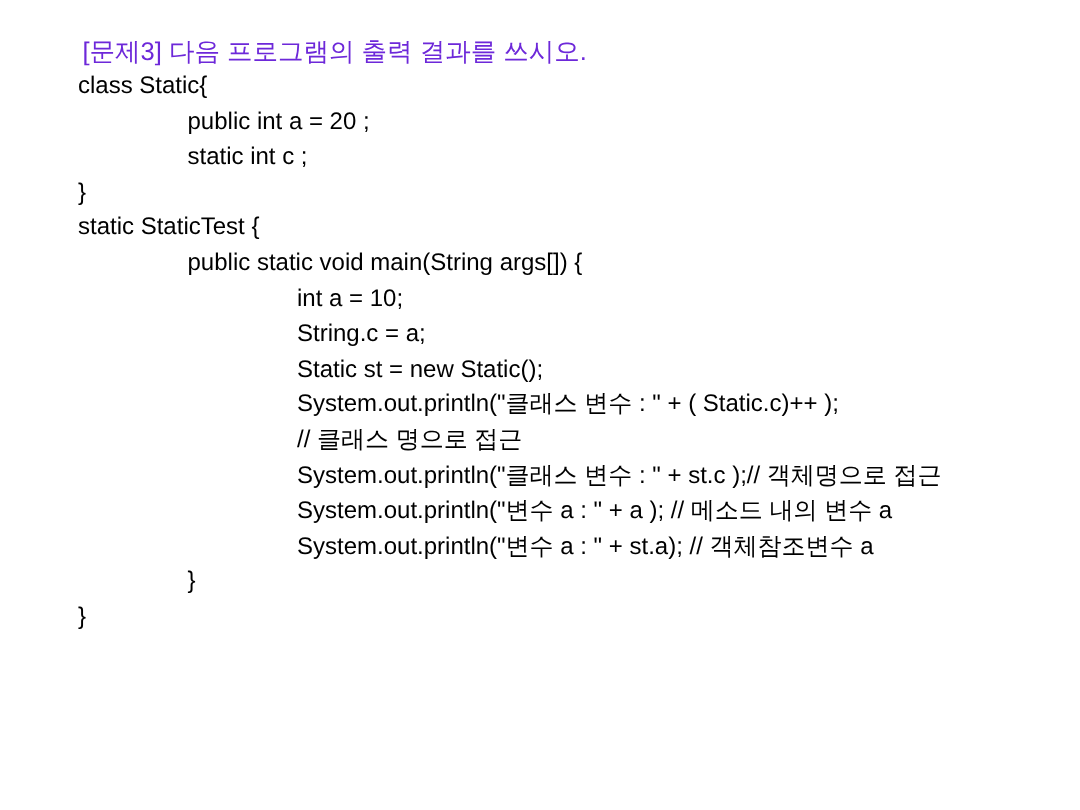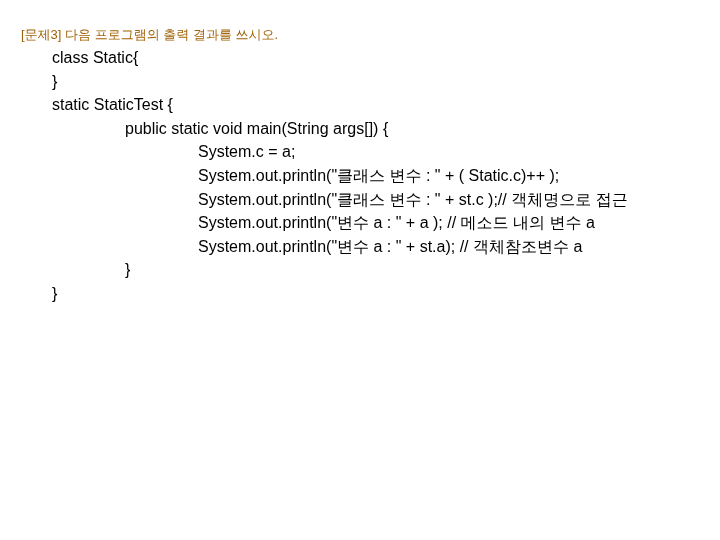--- a/index.html
+++ b/index.html
@@ -16,26 +16,26 @@
     color: #000000;
     -webkit-font-smoothing: none;
   }
   #slide {
     position: absolute;
     inset: 0;
     background: #ffffff;
   }
   .question-title {
     position: absolute;
-    left: 21px;
+    left: 55px;
     top: 24px;
-    font-size: 13px;
+    font-size: 17px;
     line-height: 22px;
     white-space: pre;
-    color: #a16207;
+    color: #6d28d9;
   }
   .code-block {
     position: absolute;
     left: 52px;
     top: 46px;
     width: 668px;
   }
   .code-line {
     font-size: 16px;
     line-height: 23.6px;
@@ -50,25 +50,30 @@
 </style>
 </head>
 <body>
 
 <div id="slide">
 
   <div class="question-title">[문제3] 다음 프로그램의 출력 결과를 쓰시오.</div>
 
   <div class="code-block">
       <div class="code-line indent-0">class Static{</div>
+      <div class="code-line indent-1">public int a = 20 ;</div>
+      <div class="code-line indent-1">static int c ;</div>
       <div class="code-line indent-0">}</div>
       <div class="code-line indent-0">static StaticTest {</div>
       <div class="code-line indent-1">public static void main(String args[]) {</div>
-      <div class="code-line indent-2">System.c = a;</div>
+      <div class="code-line indent-2">int a = 10;</div>
+      <div class="code-line indent-2">String.c = a;</div>
+      <div class="code-line indent-2">Static st = new Static();</div>
       <div class="code-line indent-2">System.out.println("클래스 변수 : " + ( Static.c)++ );</div>
+      <div class="code-line indent-2">// 클래스 명으로 접근</div>
       <div class="code-line indent-2">System.out.println("클래스 변수 : " + st.c );// 객체명으로 접근</div>
       <div class="code-line indent-2">System.out.println("변수 a : " + a ); // 메소드 내의 변수 a</div>
       <div class="code-line indent-2">System.out.println("변수 a : " + st.a); // 객체참조변수 a</div>
       <div class="code-line indent-1">}</div>
       <div class="code-line indent-0">}</div>
     </div>
 
 </div>
 
 </body></html>

